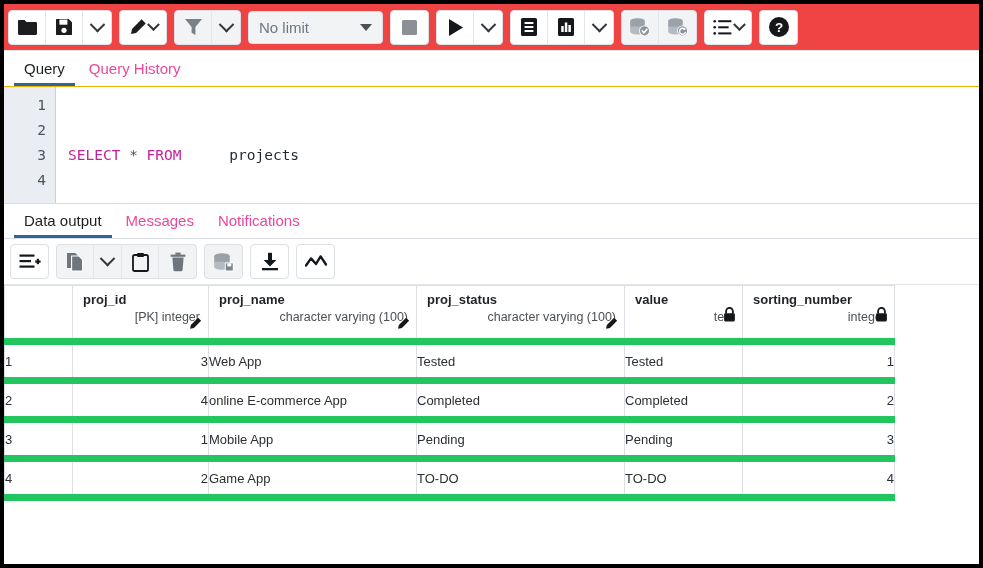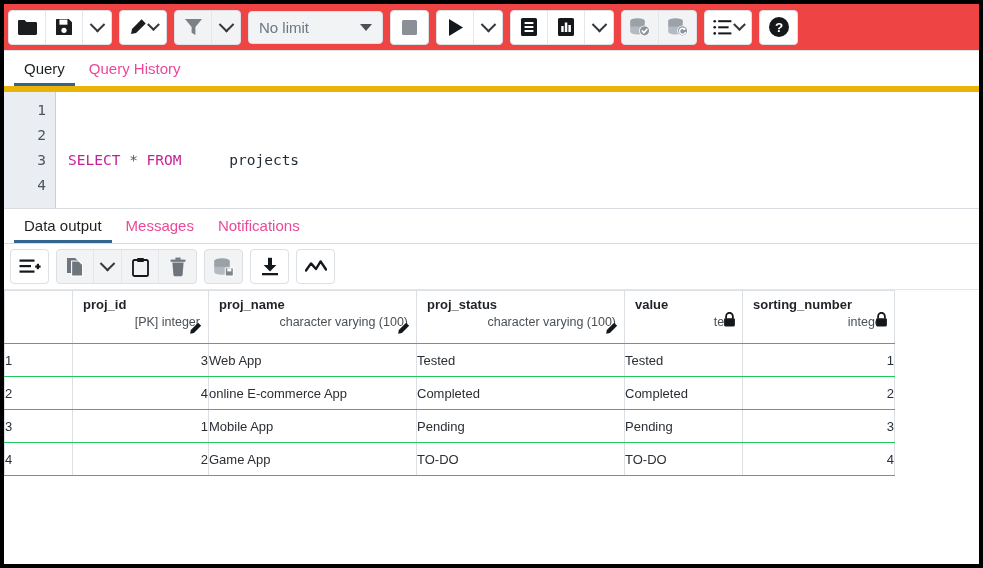--- a/index.html
+++ b/index.html
@@ -90,21 +90,21 @@
     border-left: 6px solid transparent;
     border-right: 6px solid transparent;
     border-top: 7px solid #4a5056;
   }
 
   
   .tabs {
     height: 35px;
     display: flex;
     align-items: flex-end;
-    border-bottom: 6px solid #eab308;
+    border-bottom: 1px solid #eab308;
     background: #ffffff;
     padding-left: 10px;
     gap: 4px;
   }
   .tab {
     font-size: 15px;
     color: #ec4899;
     padding: 5px 10px 7px 10px;
     cursor: pointer;
     border-bottom: 3px solid transparent;
@@ -175,21 +175,21 @@
     padding: 0;
   }
   table.grid {
     border-collapse: collapse;
     table-layout: fixed;
     font-size: 13px;
     color: #2b2f33;
   }
   table.grid th, table.grid td {
     border-right: 1px solid #dcdfe3;
-    border-bottom: 1px solid #22c55e;
+    border-bottom: 7px solid #22c55e;
     padding: 0;
   }
   table.grid tr th:first-child,
   table.grid tr td:first-child {
     border-left: 1px solid #dcdfe3;
   }
   table.grid thead th {
     background: #ffffff;
     border-top: 1px solid #dcdfe3;
     height: 52px;

